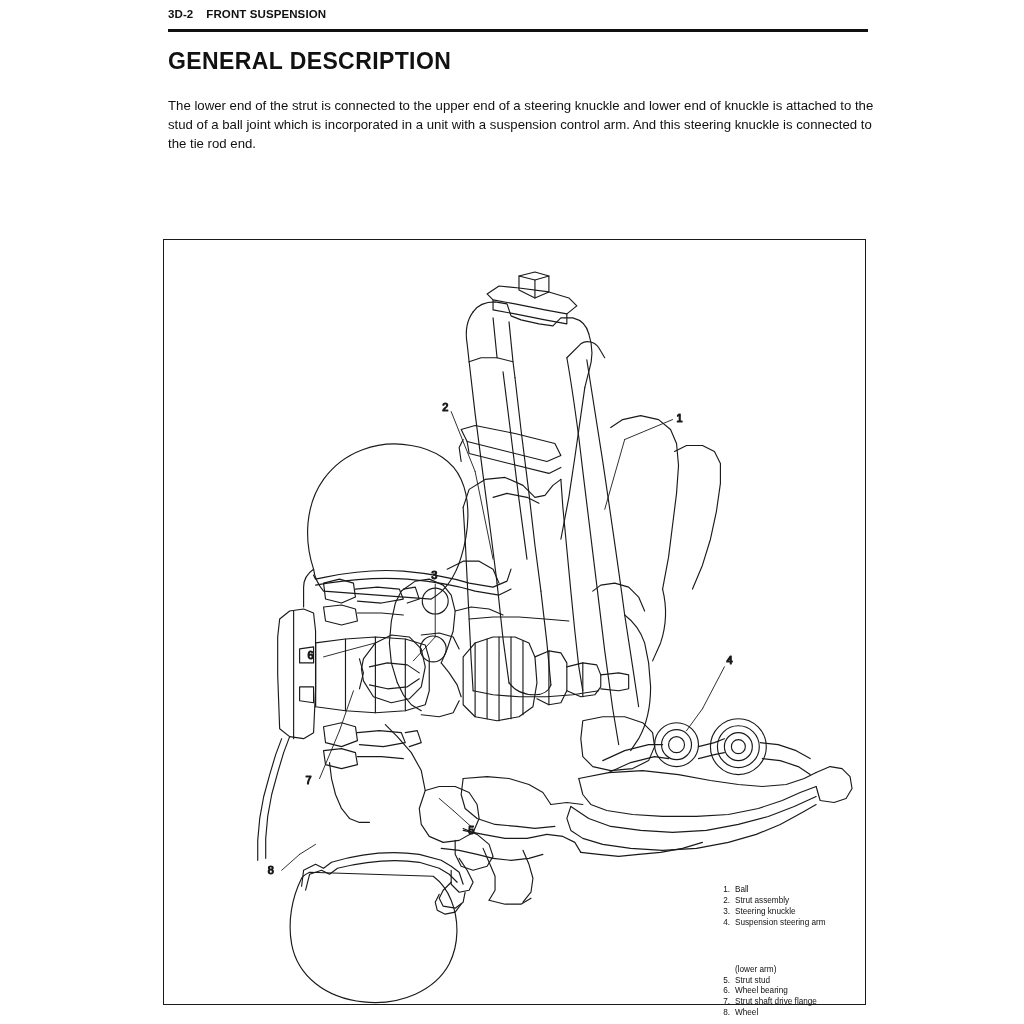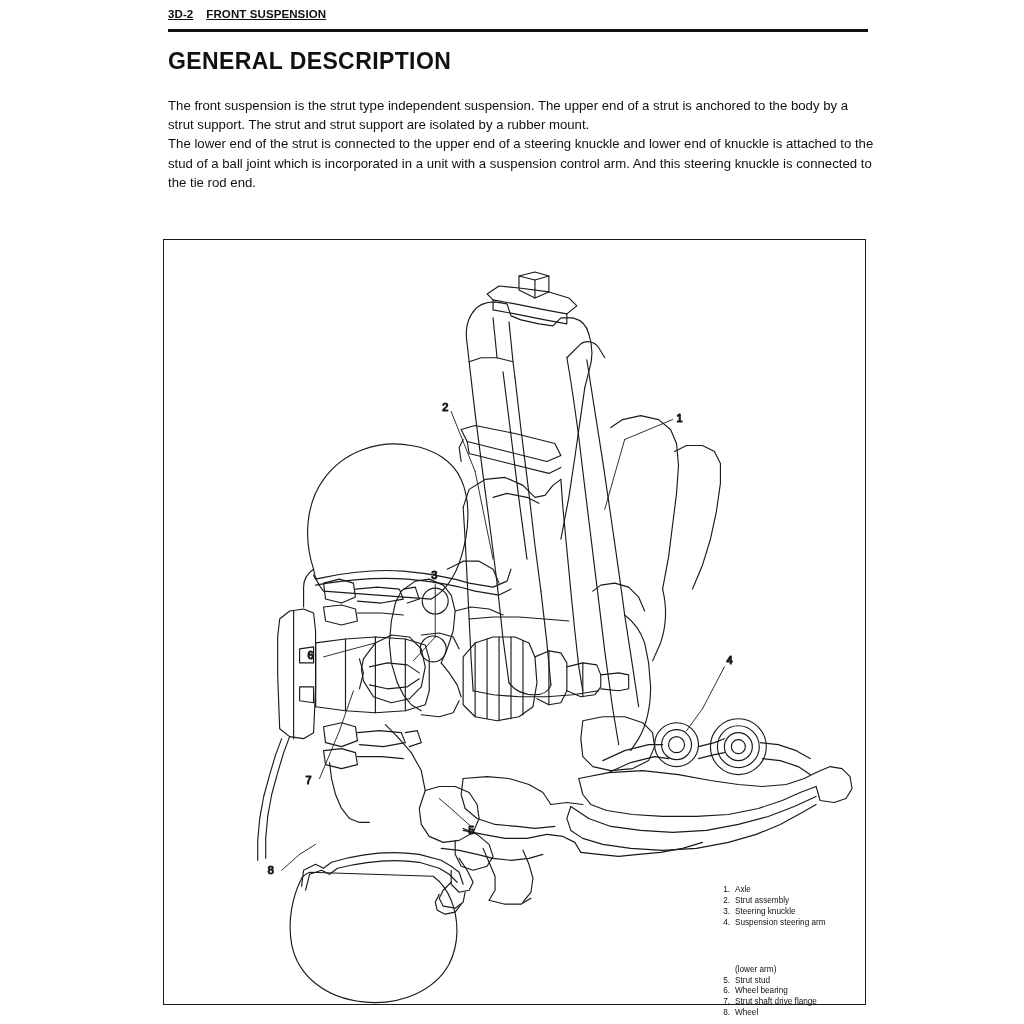--- a/index.html
+++ b/index.html
@@ -17,21 +17,20 @@
     -webkit-font-smoothing: antialiased;
   }
 
   
   #page-header {
     position: absolute;
     left: 168px;
     top: 8px;
     width: 700px;
     height: 26px;
-    text-decoration: underline;
   }
   #page-header .hdr-row {
     display: flex;
     align-items: baseline;
     font-weight: bold;
     font-size: 11.5px;
     letter-spacing: 0.1px;
     white-space: nowrap;
   }
   #page-header .hdr-section {
@@ -132,21 +131,20 @@
   <div class="hdr-row">
     <span class="hdr-section">3D-2</span>
     <span class="hdr-title">FRONT SUSPENSION</span>
   </div>
 </div>
 <div id="header-rule"></div>
 
 <div id="doc-title">GENERAL DESCRIPTION</div>
 
 <div id="body-copy">
-  <p>The front suspension is the strut type independent suspension. The upper end of a strut is anchored to the body by a strut support. The strut and strut support are isolated by a rubber mount.</p>
   <p>The lower end of the strut is connected to the upper end of a steering knuckle and lower end of knuckle is attached to the stud of a ball joint which is incorporated in a unit with a suspension control arm. And this steering knuckle is connected to the tie rod end.</p>
 </div>
 
 <div id="figure-frame">
 
   <svg id="figure-svg" viewBox="0 0 703 766">
     <g fill="none" stroke="#1a1a1a" stroke-width="1.15" stroke-linejoin="round" stroke-linecap="round">
 
       <g>
         <path d="M150 330 C140 300 142 265 160 240 C180 212 215 200 248 206
@@ -397,21 +395,21 @@
         <text class="callout-num" x="142" y="545">7</text>
         <text class="callout-num" x="104" y="636">8</text>
       </g>
 
     </g>
   </svg>
 
   <div id="parts-legend">
     <div class="legend-row">
       <span class="legend-num">1.</span>
-      <span class="legend-label">Axle</span>
+      <span class="legend-label">Ball</span>
     </div>
     <div class="legend-row">
       <span class="legend-num">2.</span>
       <span class="legend-label">Strut assembly</span>
     </div>
     <div class="legend-row">
       <span class="legend-num">3.</span>
       <span class="legend-label">Steering knuckle</span>
     </div>
     <div class="legend-row">

